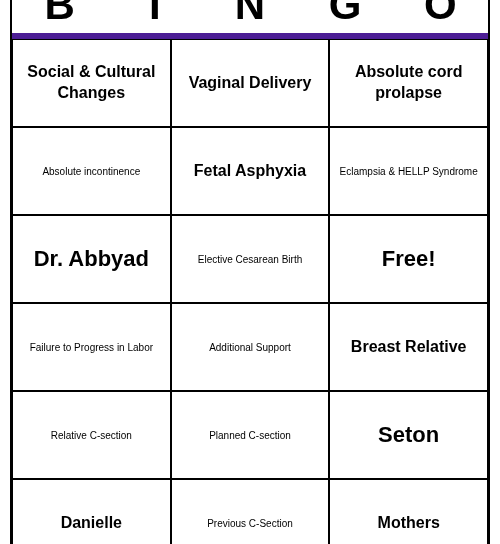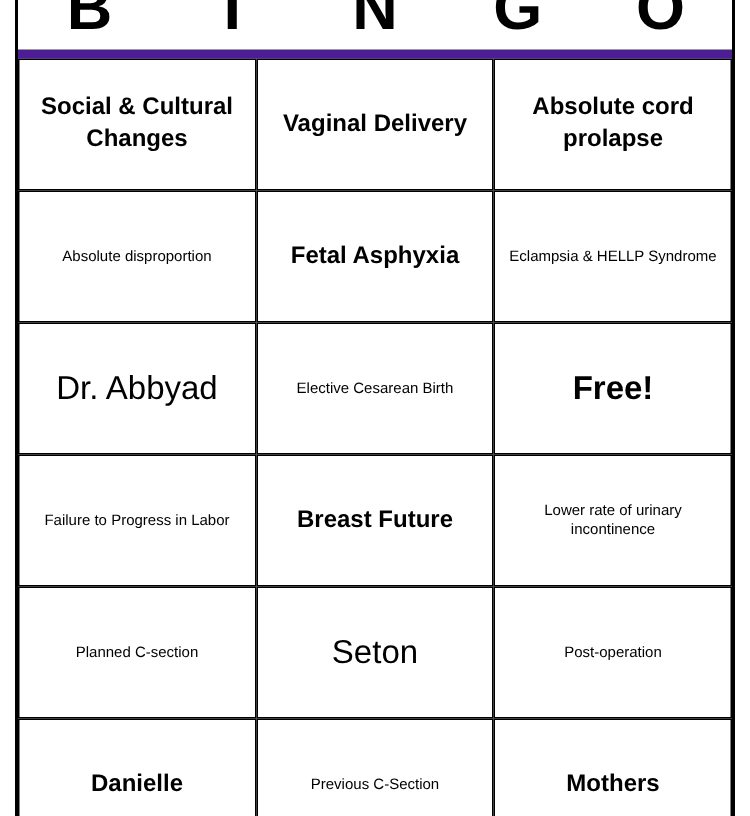--- a/index.html
+++ b/index.html
@@ -56,21 +56,21 @@
       font-family: Arial, sans-serif;
     }
 
     .bingo-cell.free {
       font-size: 22px;
       font-weight: bold;
     }
 
     .bingo-cell.large-text {
       font-size: 22px;
-      font-weight: normal;
+      font-weight: bold;
     }
 
     .bingo-cell.medium-text {
       font-size: 16px;
       font-weight: bold;
     }
 
     .bingo-cell.small-text {
       font-size: 10px;
     }
@@ -83,29 +83,29 @@
   <div class="header-cell">B</div>
       <div class="header-cell">I</div>
       <div class="header-cell">N</div>
       <div class="header-cell">G</div>
       <div class="header-cell">O</div>
     </div>
   <div class="bingo-grid">
   <div class="bingo-cell medium-text">Social &amp; Cultural Changes</div>
       <div class="bingo-cell medium-text">Vaginal Delivery</div>
       <div class="bingo-cell medium-text">Absolute cord prolapse</div>
-      <div class="bingo-cell small-text">Absolute disproportion</div>
+      <div class="bingo-cell small-text">Absolute incontinence</div>
       <div class="bingo-cell medium-text">Fetal Asphyxia</div>
       <div class="bingo-cell small-text">Eclampsia &amp; HELLP Syndrome</div>
       <div class="bingo-cell large-text">Dr. Abbyad</div>
       <div class="bingo-cell small-text">Elective Cesarean Birth</div>
       <div class="bingo-cell free">Free!</div>
       <div class="bingo-cell small-text">Failure to Progress in Labor</div>
-      <div class="bingo-cell medium-text">Breast Future</div>
-      <div class="bingo-cell small-text">Lower rate of urinary incontinence</div>
+      <div class="bingo-cell small-text">Additional Support</div>
+      <div class="bingo-cell medium-text">Breast Relative</div>
+      <div class="bingo-cell small-text">Relative C-section</div>
       <div class="bingo-cell small-text">Planned C-section</div>
       <div class="bingo-cell large-text">Seton</div>
-      <div class="bingo-cell small-text">Post-operation</div>
       <div class="bingo-cell medium-text">Danielle</div>
       <div class="bingo-cell small-text">Previous C-Section</div>
       <div class="bingo-cell medium-text">Mothers</div>
     </div>
 </div>
 
 </body></html>

